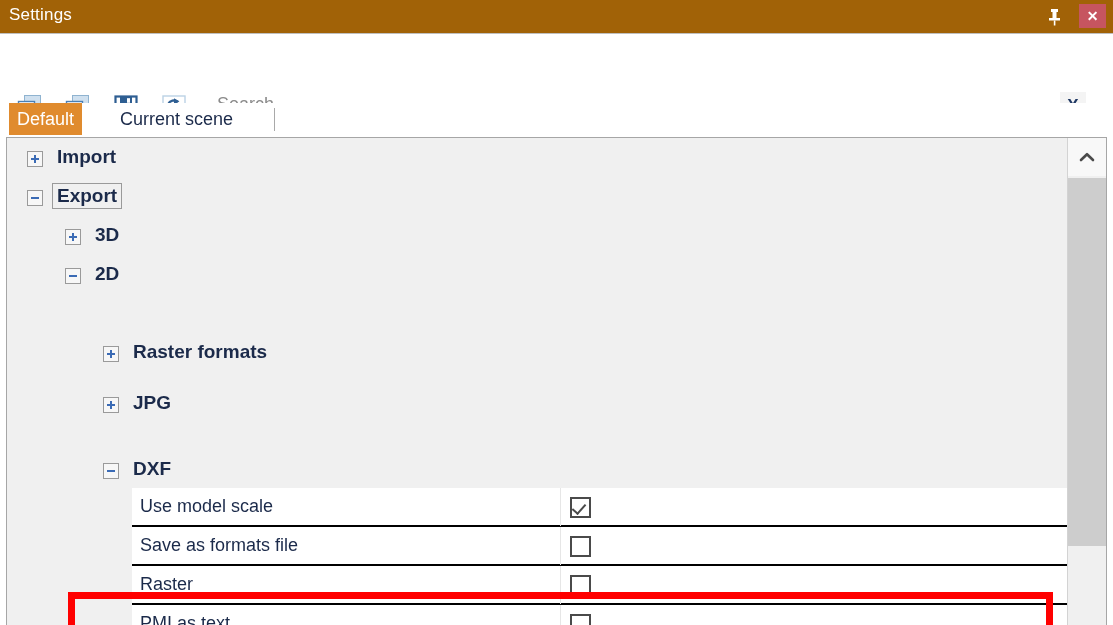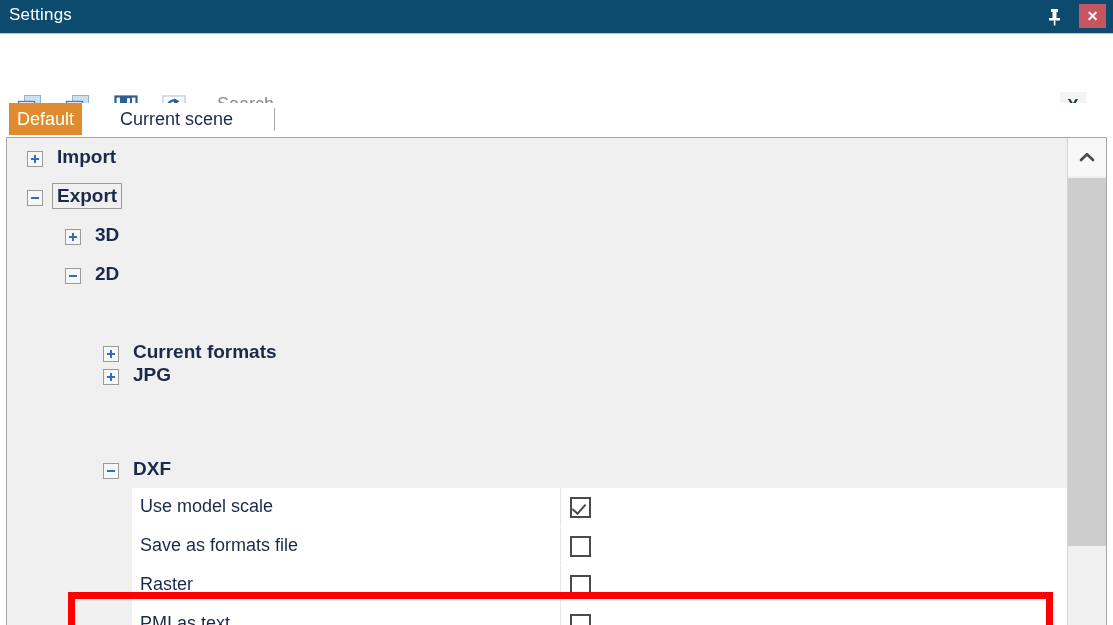--- a/index.html
+++ b/index.html
@@ -17,21 +17,21 @@
     height: 625px;
     overflow: hidden;
     background: #ffffff;
   }
 
   
   .titlebar {
     position: absolute;
     left: 0; top: 0;
     width: 1113px; height: 33px;
-    background: #0c4a6e;
+    background: #a16207;
     box-sizing: border-box;
   }
   .titlebar-text {
     position: absolute;
     left: 9px; top: 5px;
     color: #ffffff;
     font-size: 17px;
     letter-spacing: 0.2px;
     font-family: "Liberation Sans", sans-serif;
   }
@@ -203,21 +203,21 @@
     margin-left: -5px;
   }
 
   
   .prop-row {
     position: absolute;
     left: 125px;
     width: 935px;
     height: 41px;
     background: #ffffff;
-    border-bottom: 2px solid #000000;
+    border-bottom: 4px solid #000000;
     box-sizing: border-box;
   }
   .prop-label {
     position: absolute;
     left: 8px; top: 8px;
     font-size: 18px;
     color: #1B2A4A;
     white-space: nowrap;
     font-family: "Liberation Sans", sans-serif;
   }
@@ -385,24 +385,24 @@
       </div>
 
       <div class="tree-row" style="top:119px">
         <div class="expander" style="left:58px"></div>
         <div class="tree-label" style="left:88px">2D</div>
       </div>
 
 
       <div class="tree-row" style="top:197px">
         <div class="expander plus" style="left:96px"></div>
-        <div class="tree-label" style="left:126px">Current formats</div>
-      </div>
-
-      <div class="tree-row" style="top:220px">
+        <div class="tree-label" style="left:126px">Raster formats</div>
+      </div>
+
+      <div class="tree-row" style="top:248px">
         <div class="expander plus" style="left:96px"></div>
         <div class="tree-label" style="left:126px">JPG</div>
       </div>
 
 
       <div class="tree-row" style="top:314px">
         <div class="expander" style="left:96px"></div>
         <div class="tree-label" style="left:126px">DXF</div>
       </div>
 

